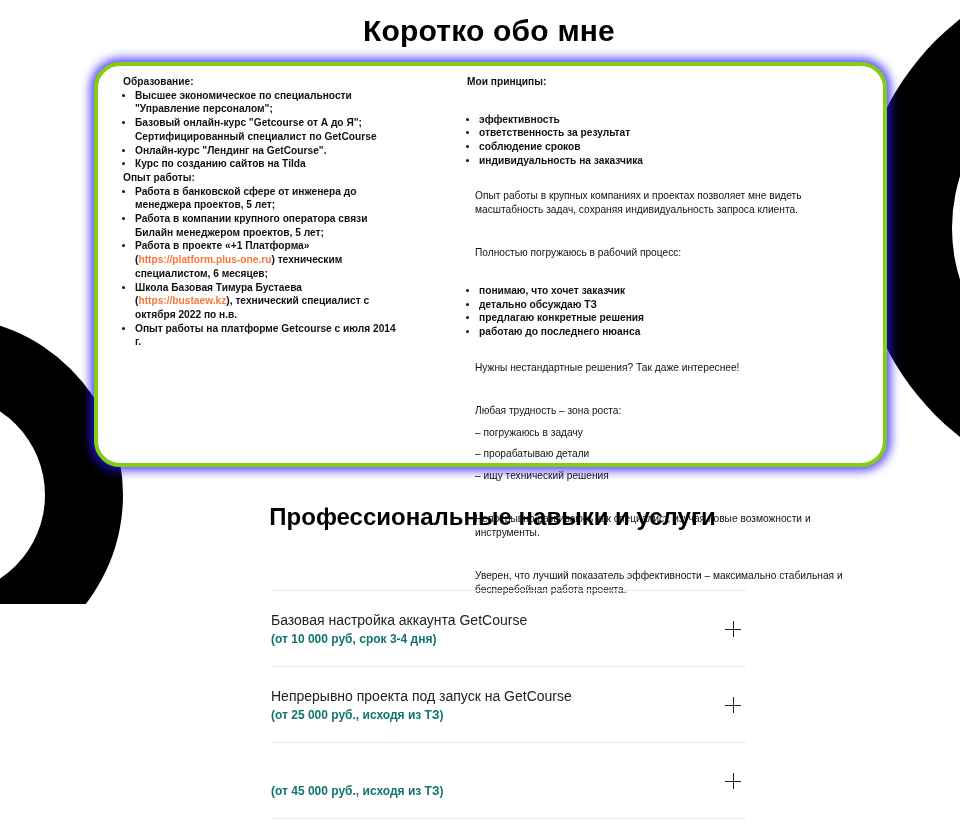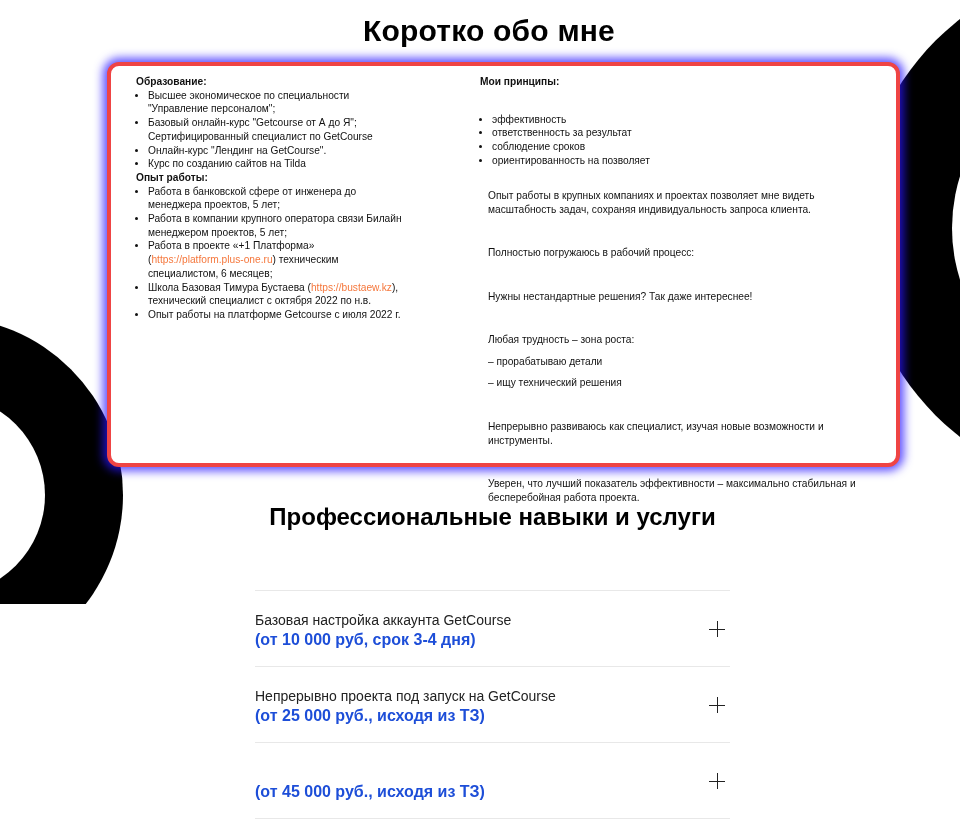--- a/index.html
+++ b/index.html
@@ -14,45 +14,45 @@
   .ring-right { left: 858px; top: -37px; width: 530px; height: 530px; }
   .ring-right .hole { left: 94px; top: 94px; width: 342px; height: 342px; }
   .ring-left { left: -233px; top: 317px; width: 356px; height: 356px; }
   .ring-left .hole { left: 78px; top: 78px; width: 200px; height: 200px; }
 
   .about-title {
     position: absolute; left: 0; top: 14px; width: 978px; text-align: center;
     font-size: 30px; font-weight: bold; letter-spacing: 0.2px; color: #000;
   }
   .card {
-    position: absolute; left: 107px; top: 62px; width: 785px; height: 397px;
-    background: #fff; border: 4px solid #ef4444; border-radius: 12px;
+    position: absolute; left: 94px; top: 62px; width: 785px; height: 397px;
+    background: #fff; border: 4px solid #84cc16; border-radius: 26px;
     box-shadow: 0 0 10px 4px rgba(40,20,255,0.75);
   }
   .col { position: absolute; top: 9px; font-size: 10.2px; line-height: 13.7px; color: #111; }
   .col-left { left: 25px; width: 275px; }
   .col-right { left: 369px; width: 385px; }
   .col h4 { margin: 0; font-size: 10.2px; font-weight: bold; }
-  .col ul { margin: 0; padding-left: 12px; }
+  .col ul { margin: 0; padding-left: 12px; font-weight: bold; }
   .col ul li { list-style: disc; padding-left: 0; }
   .col-right ul { padding-left: 12px; margin-left: -12px; list-style-position: outside; margin-top: 24px; }
   .col-right ul li { margin-left: 12px; }
   .col p { margin: 8px; }
   .gap { height: 13.7px; }
   .link { color: #f5773c; text-decoration: none; }
 
   .skills-title {
     position: absolute; left: 0; top: 503px; width: 985px; text-align: center;
     font-size: 24px; font-weight: bold; color: #000;
   }
-  .accordion { position: absolute; left: 255px; top: 590px; width: 475px; }
+  .accordion { position: absolute; left: 271px; top: 590px; width: 475px; }
   .acc-item { position: relative; height: 75px; border-top: 1px solid #e8e8e8; }
   .acc-item:last-child { border-bottom: 1px solid #e8e8e8; }
   .acc-title { position: absolute; left: 0; top: 20px; font-size: 14px; font-weight: 300; color: #222; line-height: 19px; }
-  .acc-price { position: absolute; left: 0; top: 39px; font-size: 16px; font-weight: bold; color: #1d4ed8; line-height: 19px; }
+  .acc-price { position: absolute; left: 0; top: 39px; font-size: 12px; font-weight: bold; color: #0f766e; line-height: 19px; }
   .plus-icon { position: absolute; right: 5px; top: 30px; width: 16px; height: 16px; cursor: pointer; }
   .plus-icon::before, .plus-icon::after { content: ""; position: absolute; background: #222; }
   .plus-icon::before { left: 0; top: 7.5px; width: 16px; height: 1px; }
   .plus-icon::after { left: 7.5px; top: 0; width: 1px; height: 16px; }
 </style>
 </head>
 <body>
 
 <div class="about-section">
   <div class="ring ring-right">
@@ -72,40 +72,47 @@
         <li>Базовый онлайн-курс "Getcourse от А до Я"; Сертифицированный специалист по GetCourse</li>
         <li>Онлайн-курс "Лендинг на GetCourse".</li>
         <li>Курс по созданию сайтов на Tilda</li>
       </ul>
       <h4>Опыт работы:</h4>
       <ul>
         <li>Работа в банковской сфере от инженера до менеджера проектов, 5 лет;</li>
         <li>Работа в компании крупного оператора связи Билайн менеджером проектов, 5 лет;</li>
         <li><span>Работа в проекте «+1 Платформа» (</span><a class="link">https://platform.plus-one.ru</a><span>) техническим специалистом, 6 месяцев;</span></li>
         <li><span>Школа Базовая Тимура Бустаева (</span><a class="link">https://bustaew.kz</a><span>), технический специалист с октября 2022 по н.в.</span></li>
-        <li>Опыт работы на платформе Getcourse с июля 2022 г.</li>
+        <li>Опыт работы на платформе Getcourse с июля 2014 г.</li>
       </ul>
     </div>
 
     <div class="col col-right">
       <h4>Мои принципы:</h4>
       <ul>
         <li>эффективность</li>
         <li>ответственность за результат</li>
         <li>соблюдение сроков</li>
-        <li>ориентированность на позволяет</li>
+        <li>индивидуальность на заказчика</li>
       </ul>
       <div class="gap"></div>
       <p>Опыт работы в крупных компаниях и проектах позволяет мне видеть масштабность задач, сохраняя индивидуальность запроса клиента.</p>
       <div class="gap"></div>
       <p>Полностью погружаюсь в рабочий процесс:</p>
+      <ul>
+        <li>понимаю, что хочет заказчик</li>
+        <li>детально обсуждаю ТЗ</li>
+        <li>предлагаю конкретные решения</li>
+        <li>работаю до последнего нюанса</li>
+      </ul>
       <div class="gap"></div>
       <p>Нужны нестандартные решения? Так даже интереснее!</p>
       <div class="gap"></div>
       <p>Любая трудность – зона роста:</p>
+      <p>– погружаюсь в задачу</p>
       <p>– прорабатываю детали</p>
       <p>– ищу технический решения</p>
       <div class="gap"></div>
       <p>Непрерывно развиваюсь как специалист, изучая новые возможности и инструменты.</p>
       <div class="gap"></div>
       <p>Уверен, что лучший показатель эффективности – максимально стабильная и бесперебойная работа проекта.</p>
     </div>
   </div>
 </div>
 

